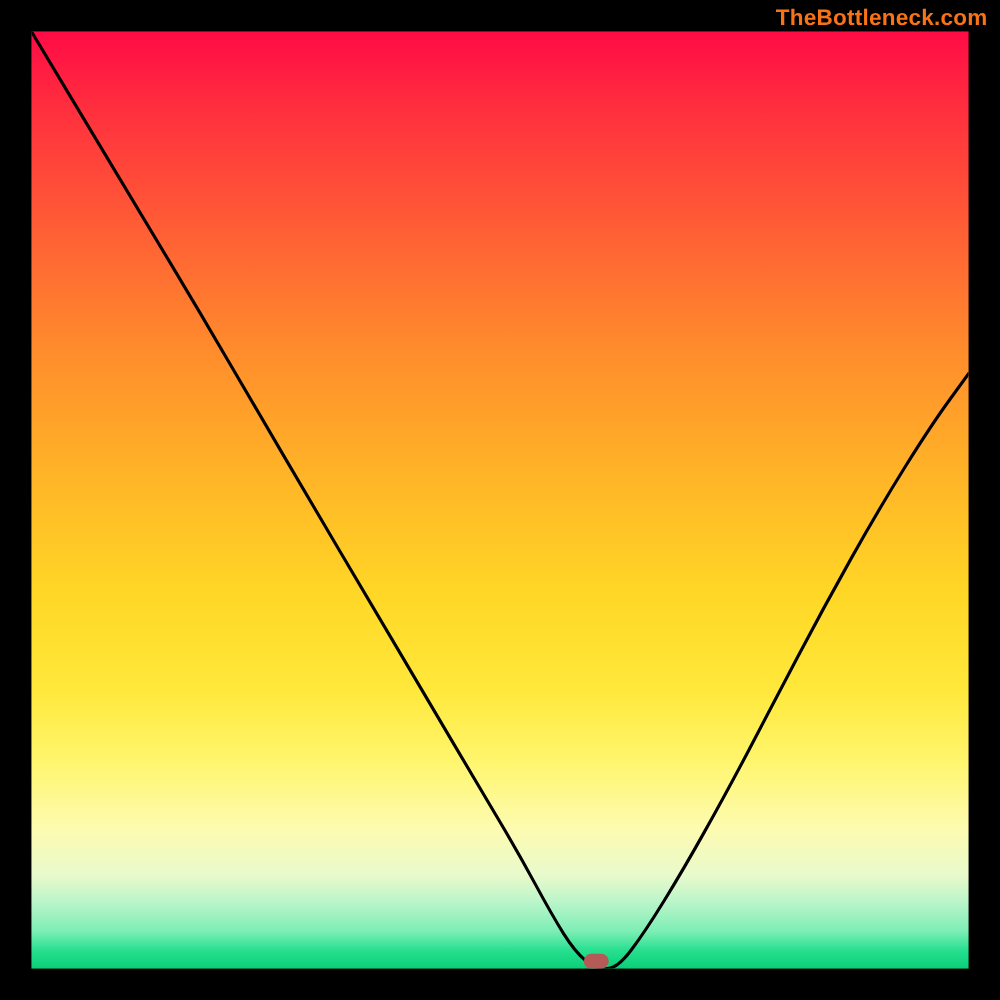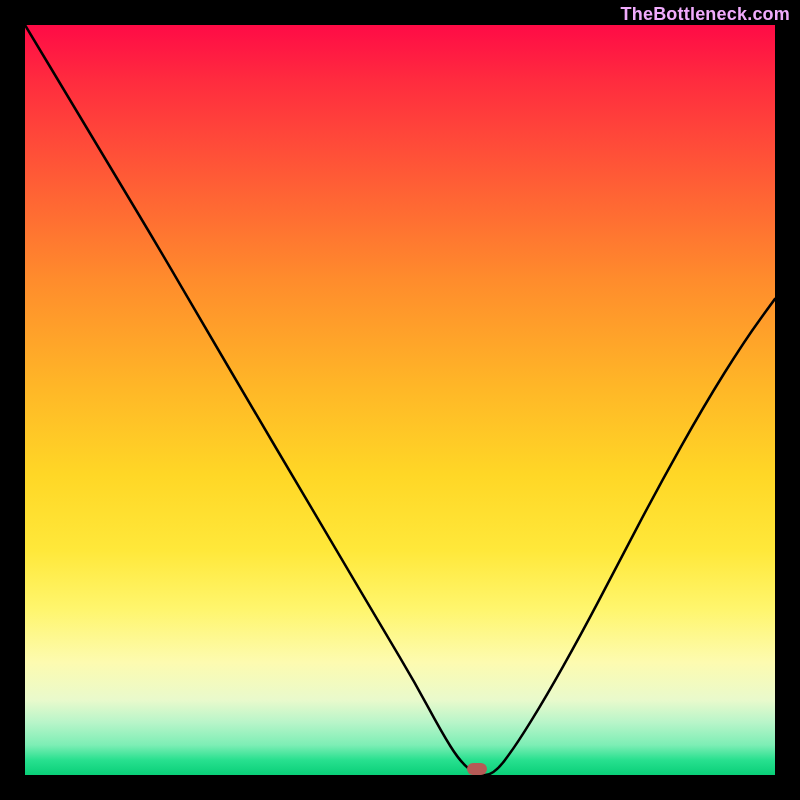--- a/index.html
+++ b/index.html
@@ -58,21 +58,21 @@
     width: 20px;
     height: 12px;
     border-radius: 6px;
     background: #b55a56;
     transform: translate(-50%, -50%);
   }
   .watermark {
     position: absolute;
     top: 4px;
     right: 10px;
-    color: #f0abfc;
+    color: #f97316;
     font-weight: 600;
     font-size: 18px;
     letter-spacing: 0.2px;
   }
 </style>
 </head>
 <body>
 
 <div class="frame">
   <div class="watermark">TheBottleneck.com</div>

